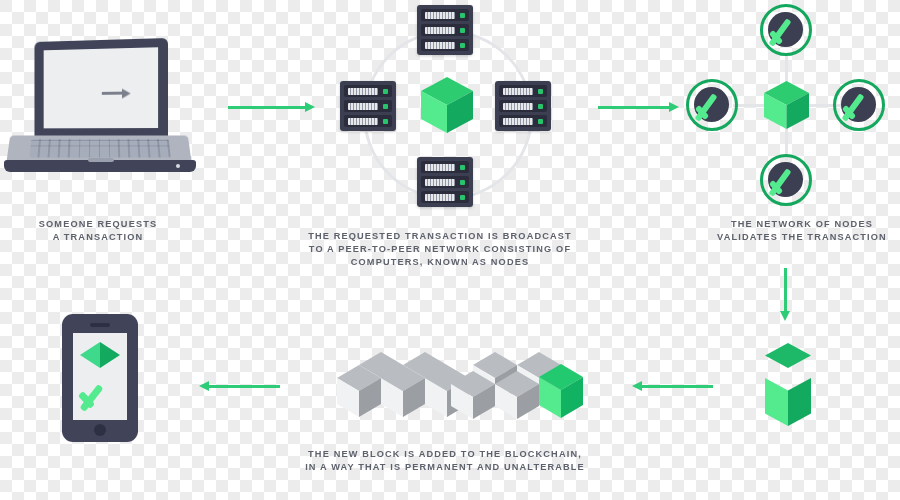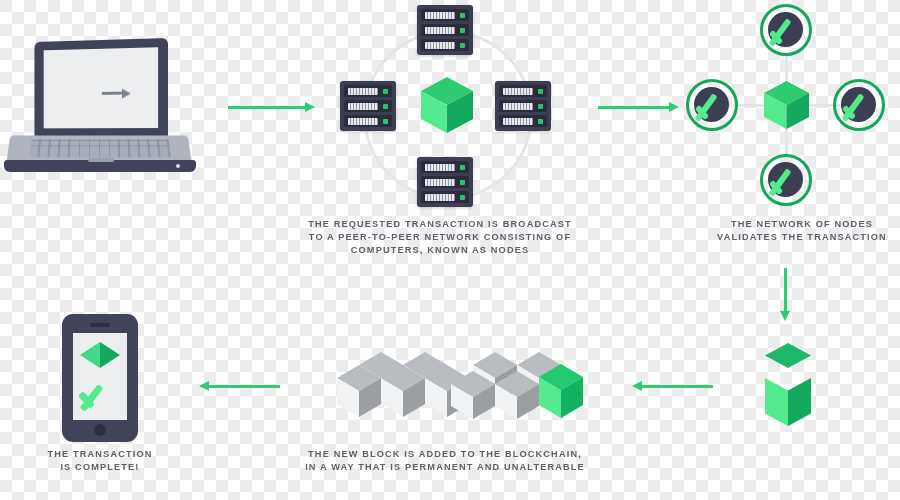--- a/index.html
+++ b/index.html
@@ -189,20 +189,22 @@
         <div class="lt-tri-b"></div>
       </div>
     </div>
     <div class="lt-base">
       <div class="lt-keys"></div>
     </div>
     <div class="lt-foot"></div>
     <div class="lt-trackpad"></div>
     <div class="lt-dot"></div>
   </div>
+  <div class="caption" style="left:10px;top:218px;width:176px;">SOMEONE REQUESTS
+A TRANSACTION</div>
 
   <div class="ar-h r" style="left:228px;top:106px;width:78px;"></div>
 
   <div class="abs">
     <div class="ring" style="left:363px;top:30px;width:164px;height:164px;"></div>
 
     <div class="rack" style="left:417px;top:5px;">
       <div class="rack-u">
           <span class="rack-slots"></span>
           <span class="rack-led"></span>
@@ -258,21 +260,21 @@
           <span class="rack-led"></span>
         </div>
     </div>
 
     <svg class="abs" style="left:421px;top:77px;" width="52" height="56">
       <polygon points="26,0 52,14 26,28 0,14" fill="#2ecc71"></polygon>
       <polygon points="0,14 26,28 26,56 0,42" fill="#53eb8e"></polygon>
       <polygon points="52,14 52,42 26,56 26,28" fill="#13a95f"></polygon>
     </svg>
   </div>
-  <div class="caption" style="left:295px;top:218px;width:290px;">THE REQUESTED TRANSACTION IS BROADCAST
+  <div class="caption" style="left:295px;top:230px;width:290px;">THE REQUESTED TRANSACTION IS BROADCAST
 TO A PEER-TO-PEER NETWORK CONSISTING OF
 COMPUTERS, KNOWN AS NODES</div>
 
   <div class="ar-h r" style="left:598px;top:106px;width:72px;"></div>
 
   <div class="abs">
     <div class="node-link" style="left:785px;top:55px;width:3px;height:42px;"></div>
     <div class="node-link" style="left:785px;top:118px;width:3px;height:42px;"></div>
     <div class="node-link" style="left:733px;top:104px;width:42px;height:3px;"></div>
     <div class="node-link" style="left:800px;top:104px;width:42px;height:3px;"></div>
@@ -385,16 +387,14 @@
       <div class="ph-screen">
         <div class="ph-diamond">
           <span class="ph-dia-l"></span>
             <span class="ph-dia-r"></span>
         </div>
         <div class="ph-check"></div>
       </div>
       <div class="ph-home"></div>
     </div>
   </div>
-  <div class="caption" style="left:12px;top:448px;width:176px;">THE TRANSACTION
-IS COMPLETE!</div>
 
 </div>
 
 </body></html>

